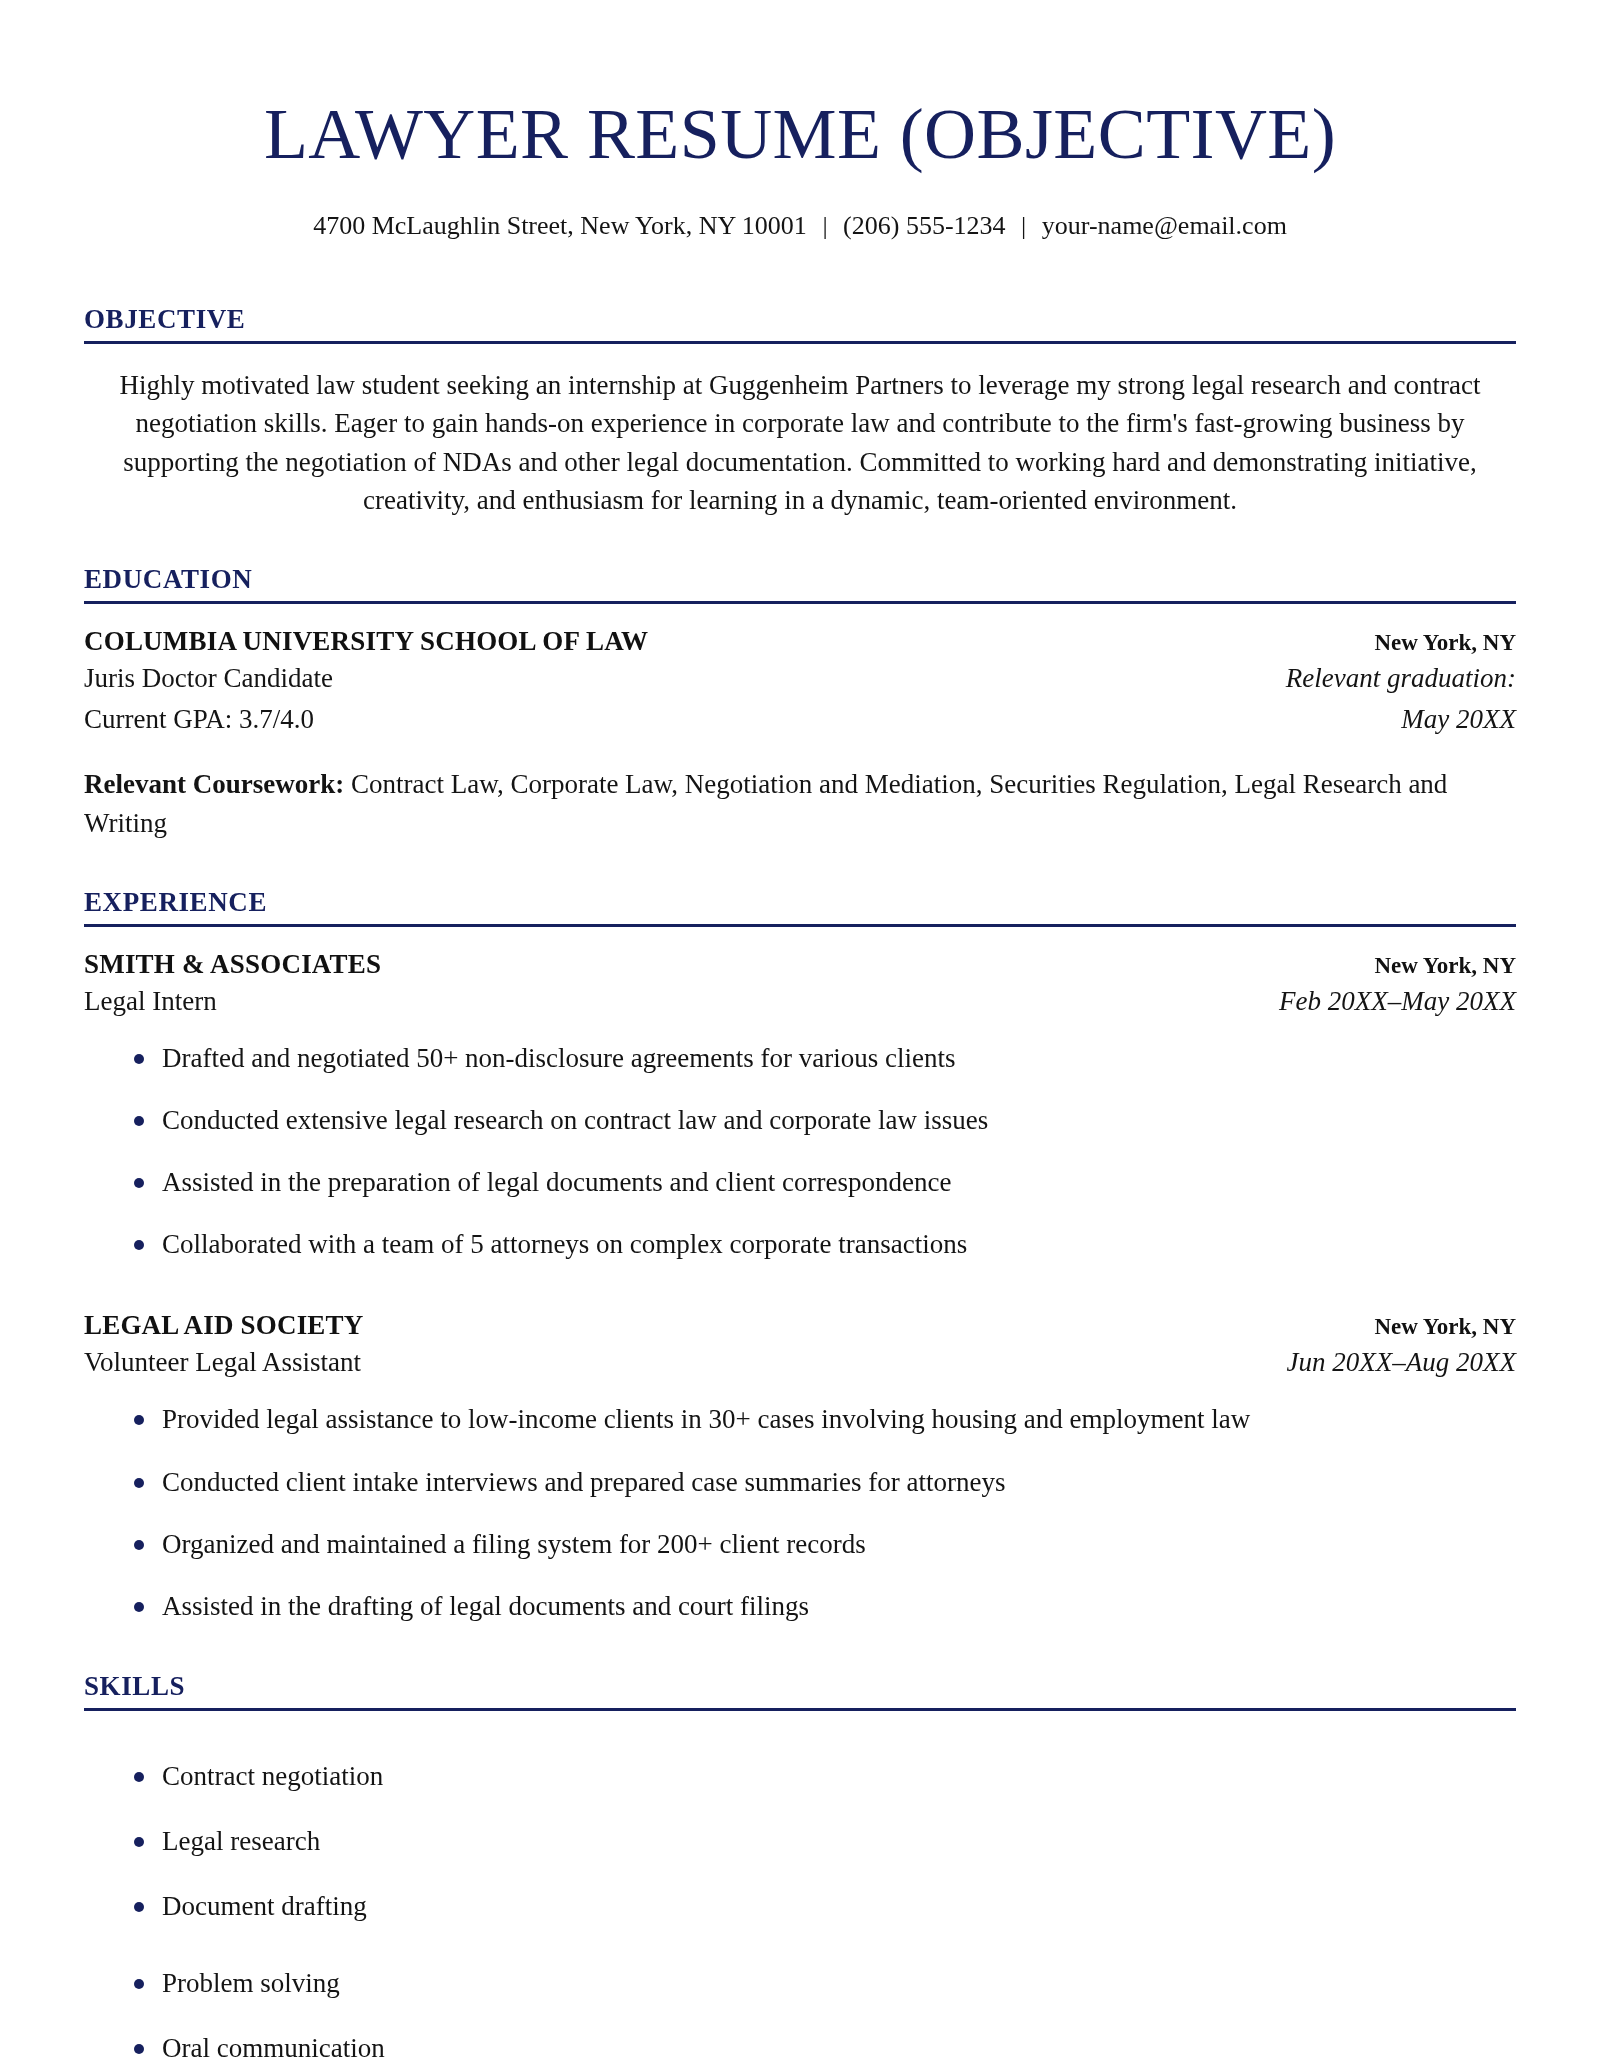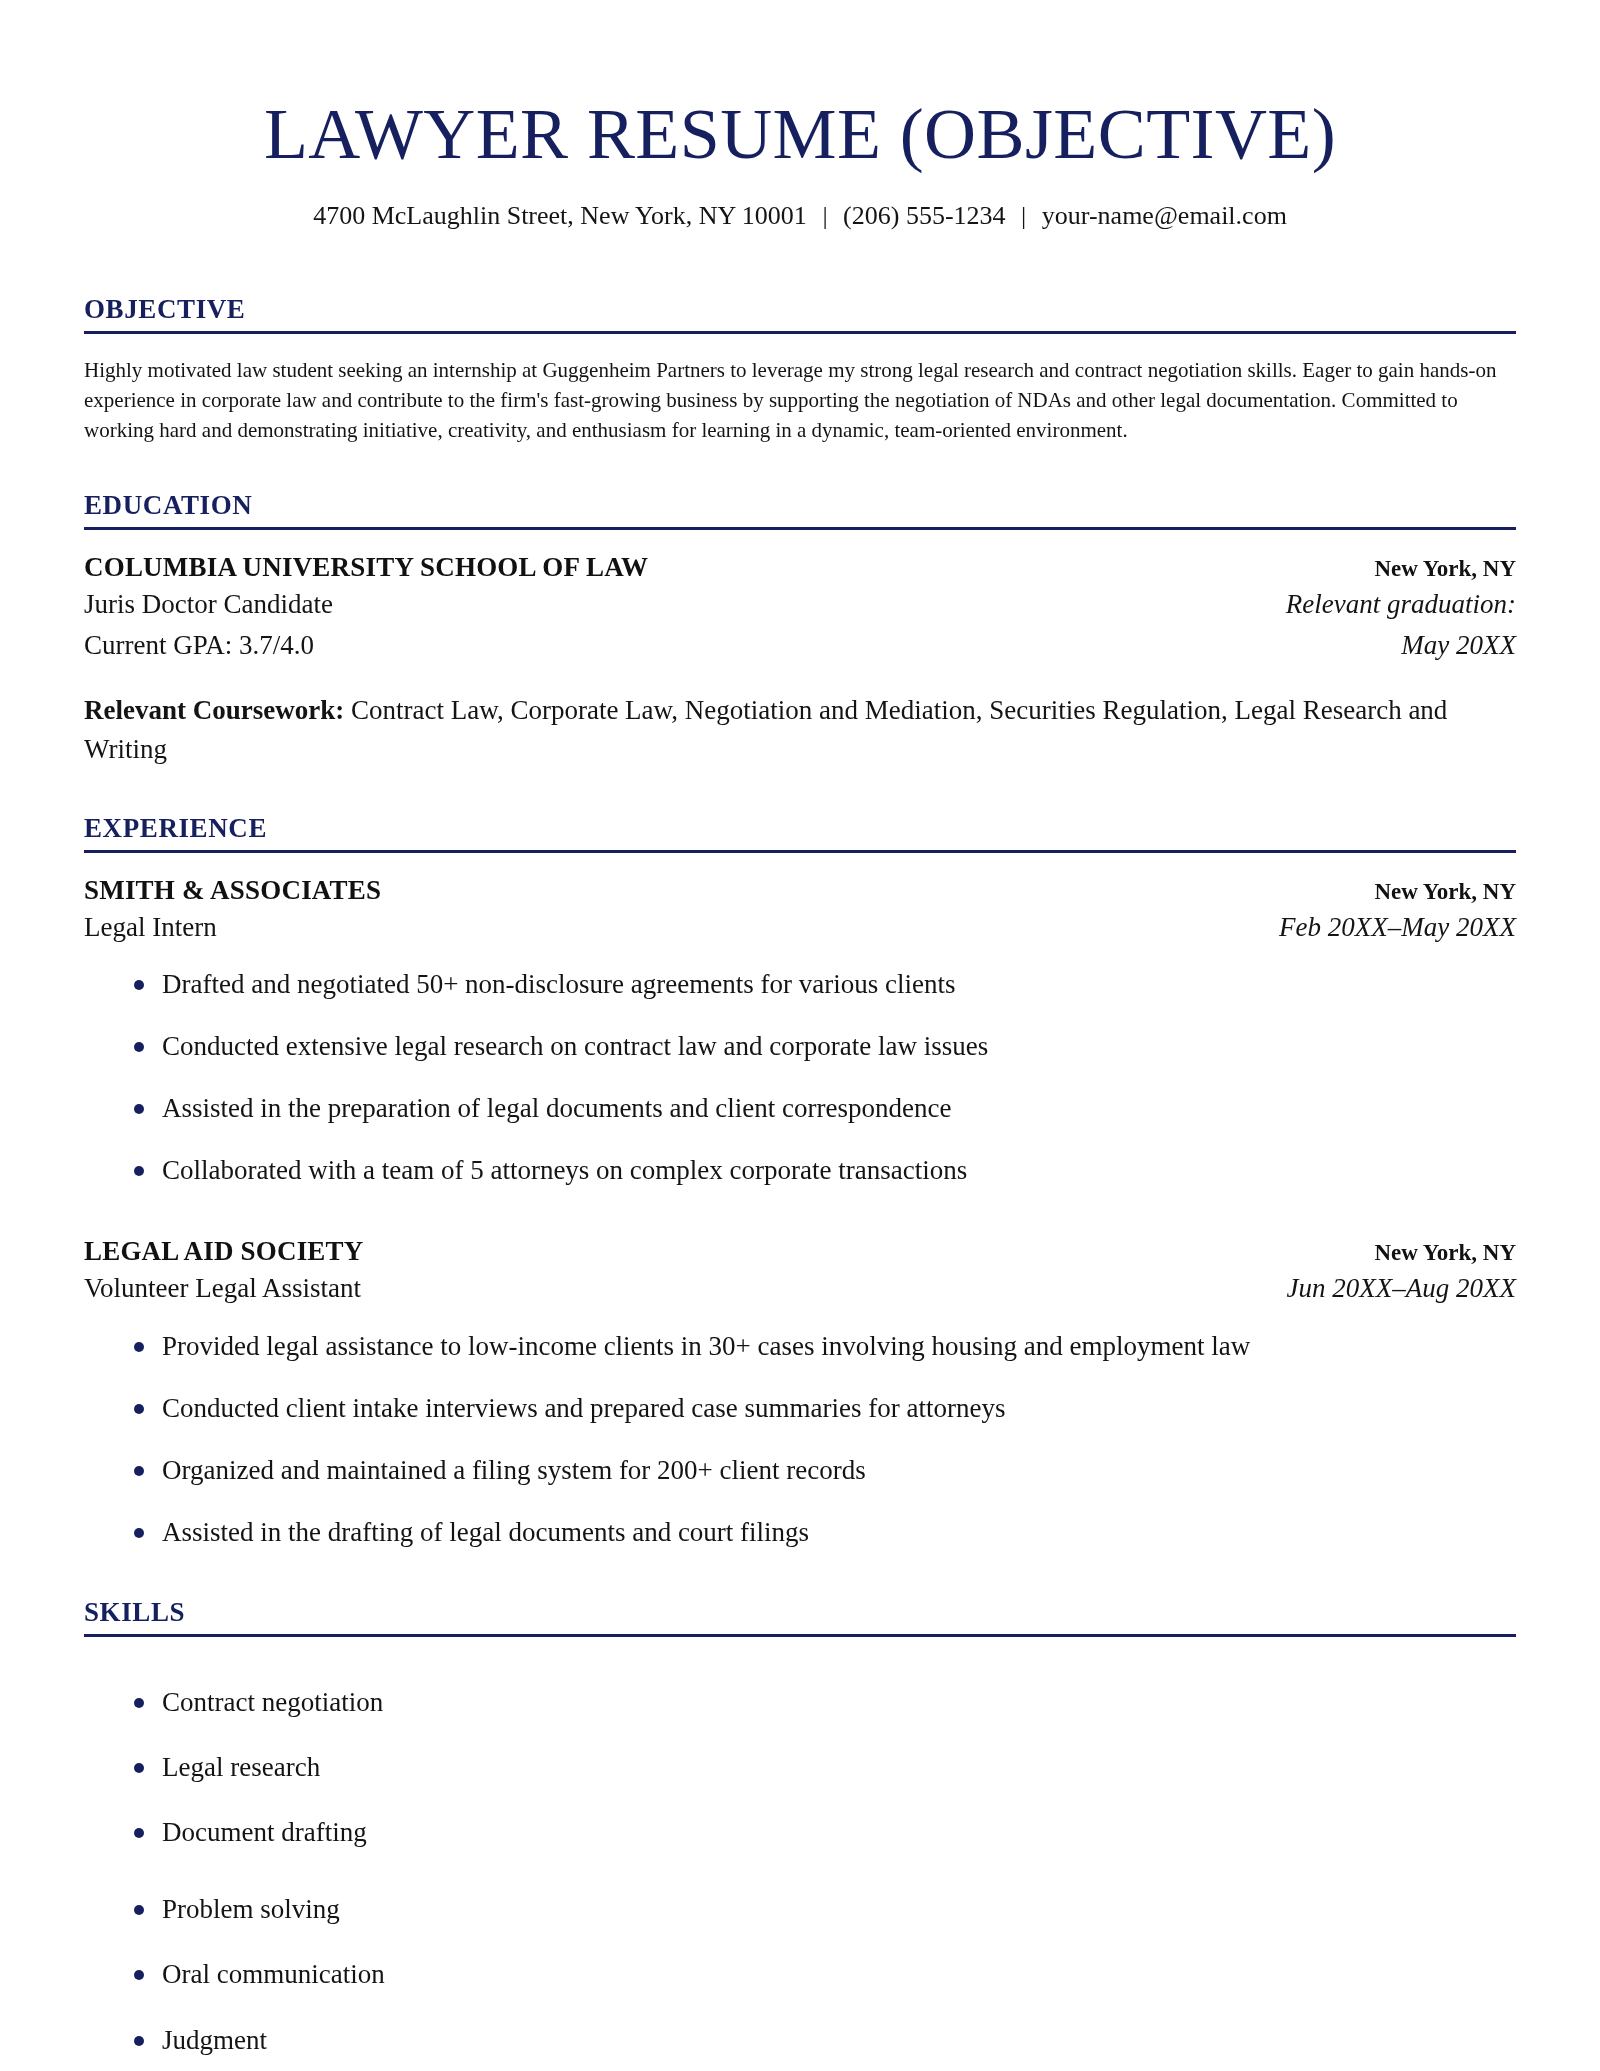--- a/index.html
+++ b/index.html
@@ -31,21 +31,21 @@
     font-weight: 400;
     letter-spacing: 0.4px;
     margin: 0 0 0 0;
     font-family: "Liberation Serif", "DejaVu Serif", serif;
   }
   .contact-line {
     text-align: center;
     font-size: 26px;
     line-height: 1.5;
     color: #141414;
-    margin-top: 24px;
+    margin-top: 34px;
     margin-bottom: 0;
   }
   .contact-sep {
     padding: 0 9px;
     color: #141414;
   }
 
   
   .section {
     margin-top: 46px;
@@ -66,24 +66,24 @@
     margin: 0;
     height: 0;
     width: 100%;
   }
   .section-body {
     padding-top: 22px;
   }
 
   
   .objective-text {
-    font-size: 21px;
+    font-size: 27px;
     line-height: 1.42;
     margin: 0;
-    text-align: left;
+    text-align: center;
     color: #141414;
   }
 
   
   .entry { margin-bottom: 6px; }
   .entry + .entry { margin-top: 46px; }
   .entry-row {
     display: flex;
     justify-content: space-between;
     align-items: baseline;

